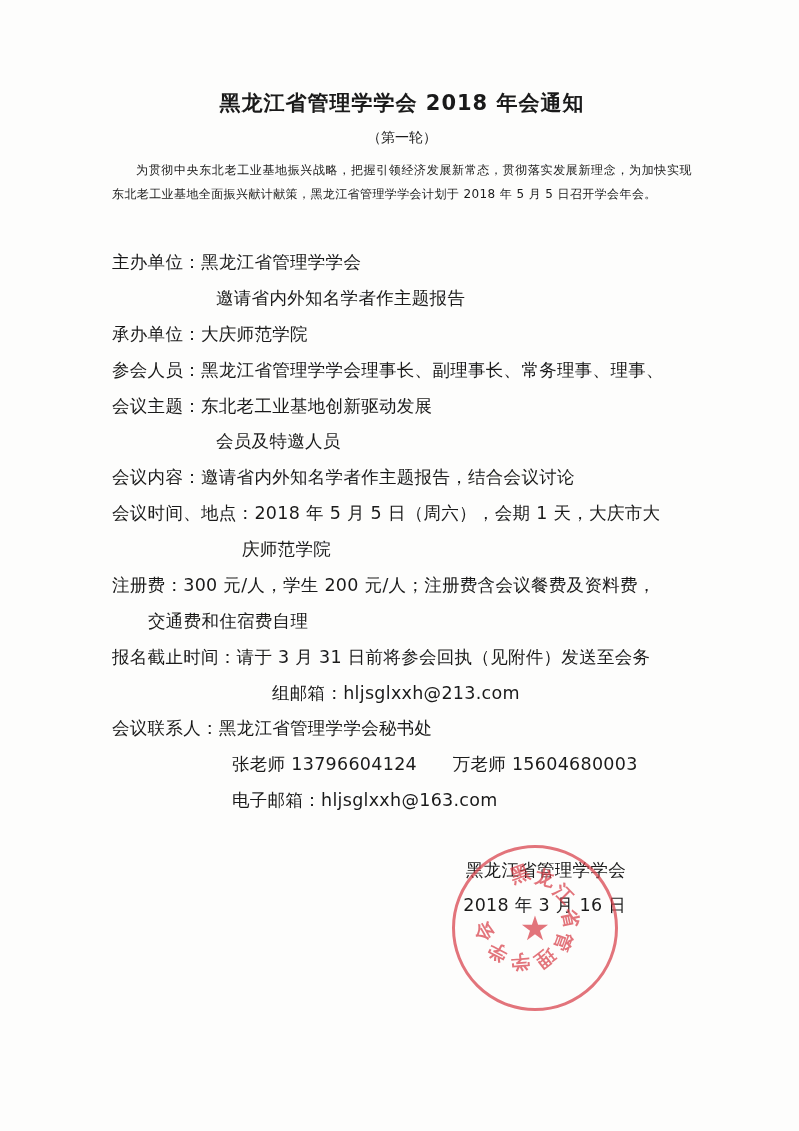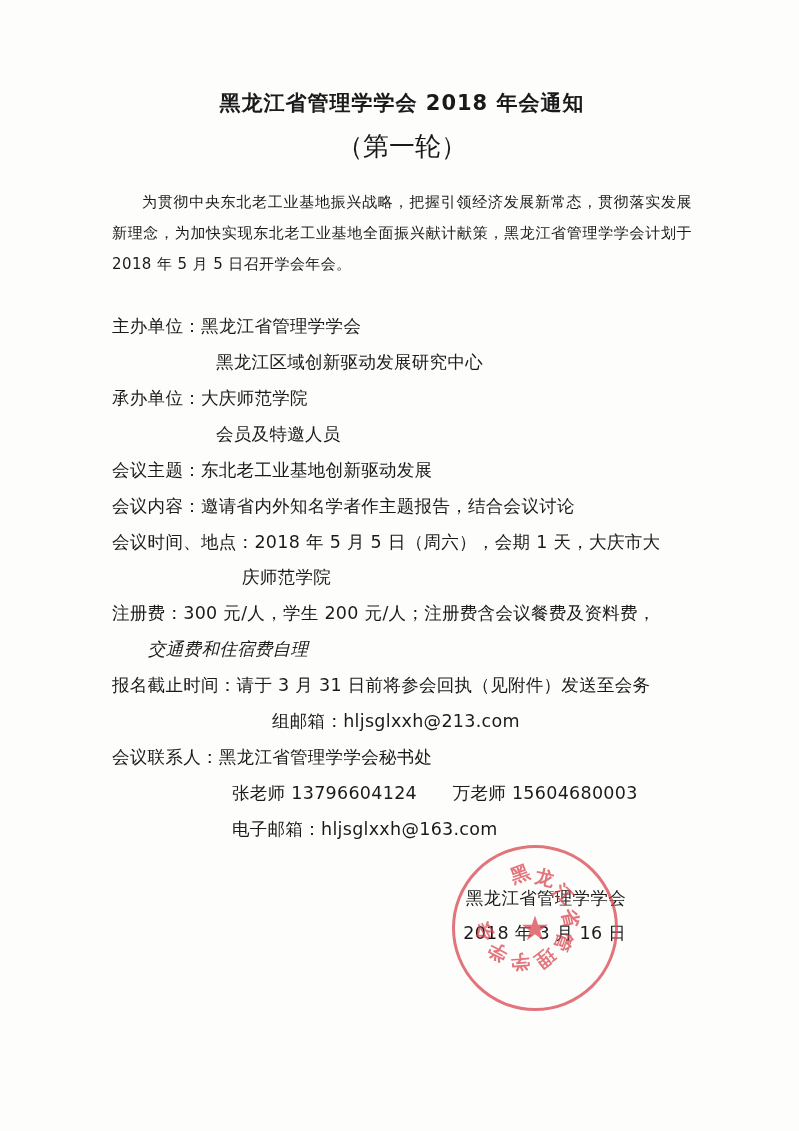--- a/index.html
+++ b/index.html
@@ -31,45 +31,45 @@
   .title {
     text-align: center;
     font-size: 21px;
     font-weight: 700;
     letter-spacing: 1px;
     line-height: 1.5;
     margin: 0 0 2px 0;
   }
   .subtitle {
     text-align: center;
-    font-size: 26px;
+    font-size: 14px;
     font-weight: 400;
     line-height: 1.6;
     margin: 6px 0 0 0;
   }
   .para {
-    margin-top: 20px;
-    font-size: 15px;
+    margin-top: 10px;
+    font-size: 12px;
     line-height: 2.05;
     text-align: justify;
     text-indent: 2em;
     letter-spacing: 0.4px;
   }
   .fields {
-    margin-top: 30px;
+    margin-top: 38px;
   }
   .field-row {
     font-size: 17.5px;
     line-height: 2.05;
     letter-spacing: 0.3px;
     white-space: pre-wrap;
   }
   .field-row.indent-1 { padding-left: 104px; }
   .field-row.indent-2 { padding-left: 130px; }
-  .field-row.indent-3 { padding-left: 36px; font-style: italic; }
+  .field-row.indent-3 { padding-left: 36px; }
   .field-row.indent-4 { padding-left: 160px; }
   .field-row.indent-5 { padding-left: 120px; }
   .signature {
     margin-top: 34px;
     text-align: right;
     padding-right: 66px;
     font-size: 17.5px;
     line-height: 2.0;
     letter-spacing: 0.3px;
   }
@@ -122,24 +122,25 @@
 
   <div class="doc-body">
 
     <h1 class="title">黑龙江省管理学学会 2018 年会通知</h1>
     <div class="subtitle">（第一轮）</div>
 
     <p class="para">为贯彻中央东北老工业基地振兴战略，把握引领经济发展新常态，贯彻落实发展新理念，为加快实现东北老工业基地全面振兴献计献策，黑龙江省管理学学会计划于 2018 年 5 月 5 日召开学会年会。</p>
 
     <div class="fields">
       <div class="field-row">主办单位：黑龙江省管理学学会</div>
-      <div class="field-row indent-1">黑龙江区域创新驱动发展研究中心</div>
+      <div class="field-row indent-1">邀请省内外知名学者作主题报告</div>
       <div class="field-row">承办单位：大庆师范学院</div>
+      <div class="field-row">参会人员：黑龙江省管理学学会理事长、副理事长、常务理事、理事、</div>
+      <div class="field-row">会议主题：东北老工业基地创新驱动发展</div>
       <div class="field-row indent-1">会员及特邀人员</div>
-      <div class="field-row">会议主题：东北老工业基地创新驱动发展</div>
       <div class="field-row">会议内容：邀请省内外知名学者作主题报告，结合会议讨论</div>
       <div class="field-row">会议时间、地点：2018 年 5 月 5 日（周六），会期 1 天，大庆市大</div>
       <div class="field-row indent-2">庆师范学院</div>
       <div class="field-row">注册费：300 元/人，学生 200 元/人；注册费含会议餐费及资料费，</div>
       <div class="field-row indent-3">交通费和住宿费自理</div>
       <div class="field-row">报名截止时间：请于 3 月 31 日前将参会回执（见附件）发送至会务</div>
       <div class="field-row indent-4">组邮箱：hljsglxxh@213.com</div>
       <div class="field-row">会议联系人：黑龙江省管理学学会秘书处</div>
       <div class="field-row indent-5">张老师 13796604124　　万老师 15604680003</div>
       <div class="field-row indent-5">电子邮箱：hljsglxxh@163.com</div>

